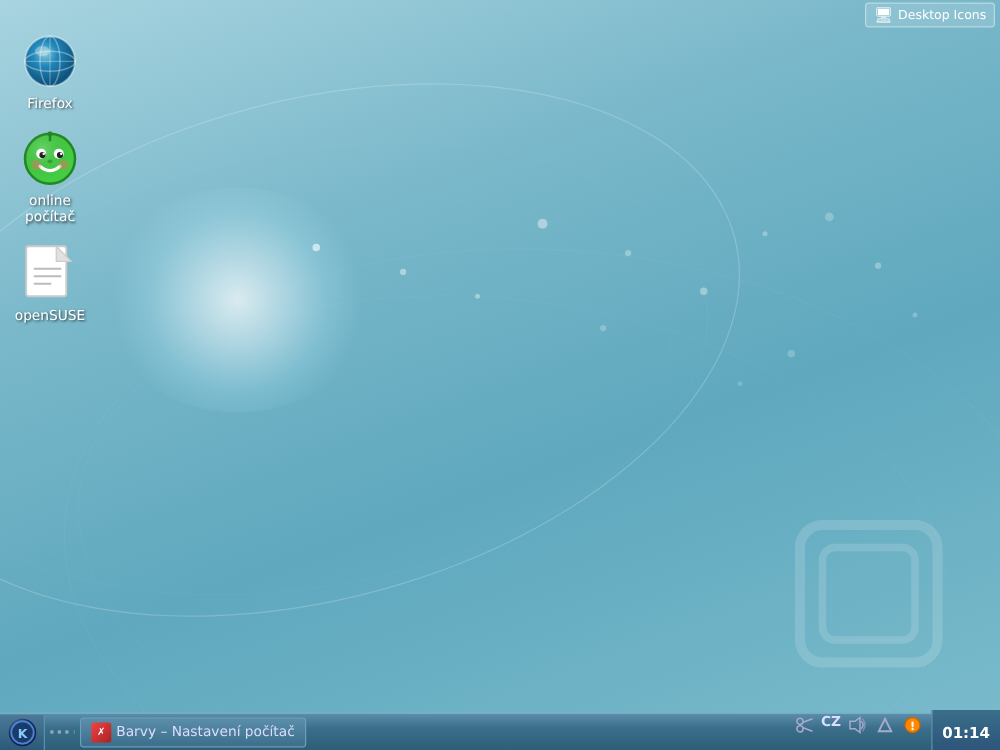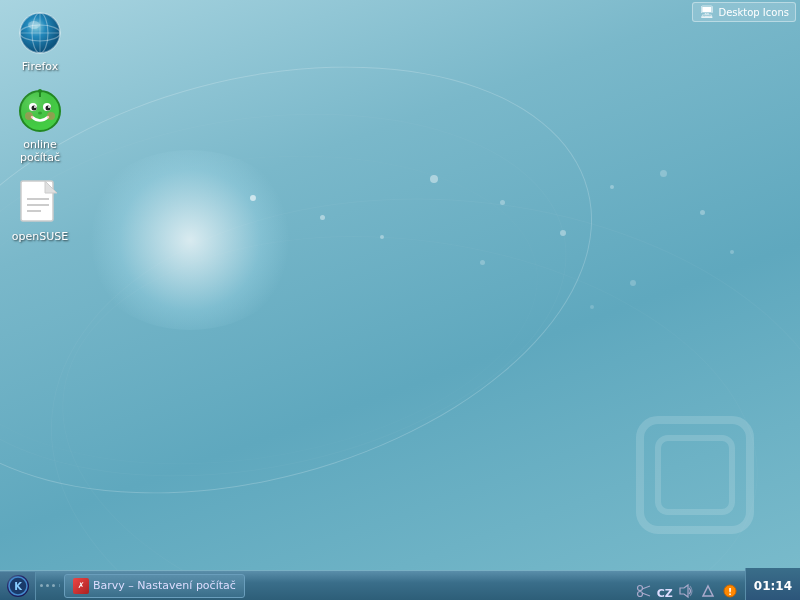--- a/index.html
+++ b/index.html
@@ -47,21 +47,21 @@
       display: flex;
       align-items: center;
       gap: 4px;
       z-index: 10;
     }
 
     
     #desktop-icons-area {
       position: absolute;
       left: 0;
-      top: 5px;
+      top: 21px;
       display: flex;
       flex-direction: column;
       align-items: center;
       gap: 2px;
       z-index: 5;
     }
 
     .desktop-icon {
       display: flex;
       flex-direction: column;
@@ -162,21 +162,21 @@
       border-radius: 2px;
       flex-shrink: 0;
       display: flex;
       align-items: center;
       justify-content: center;
       font-size: 9px;
     }
 
     #systray {
       display: flex;
-      align-items: flex-end;
+      align-items: flex-start;
       gap: 4px;
       padding: 0 6px;
       height: 100%;
     }
 
     .tray-icon {
       width: 18px;
       height: 18px;
       display: flex;
       align-items: center;

